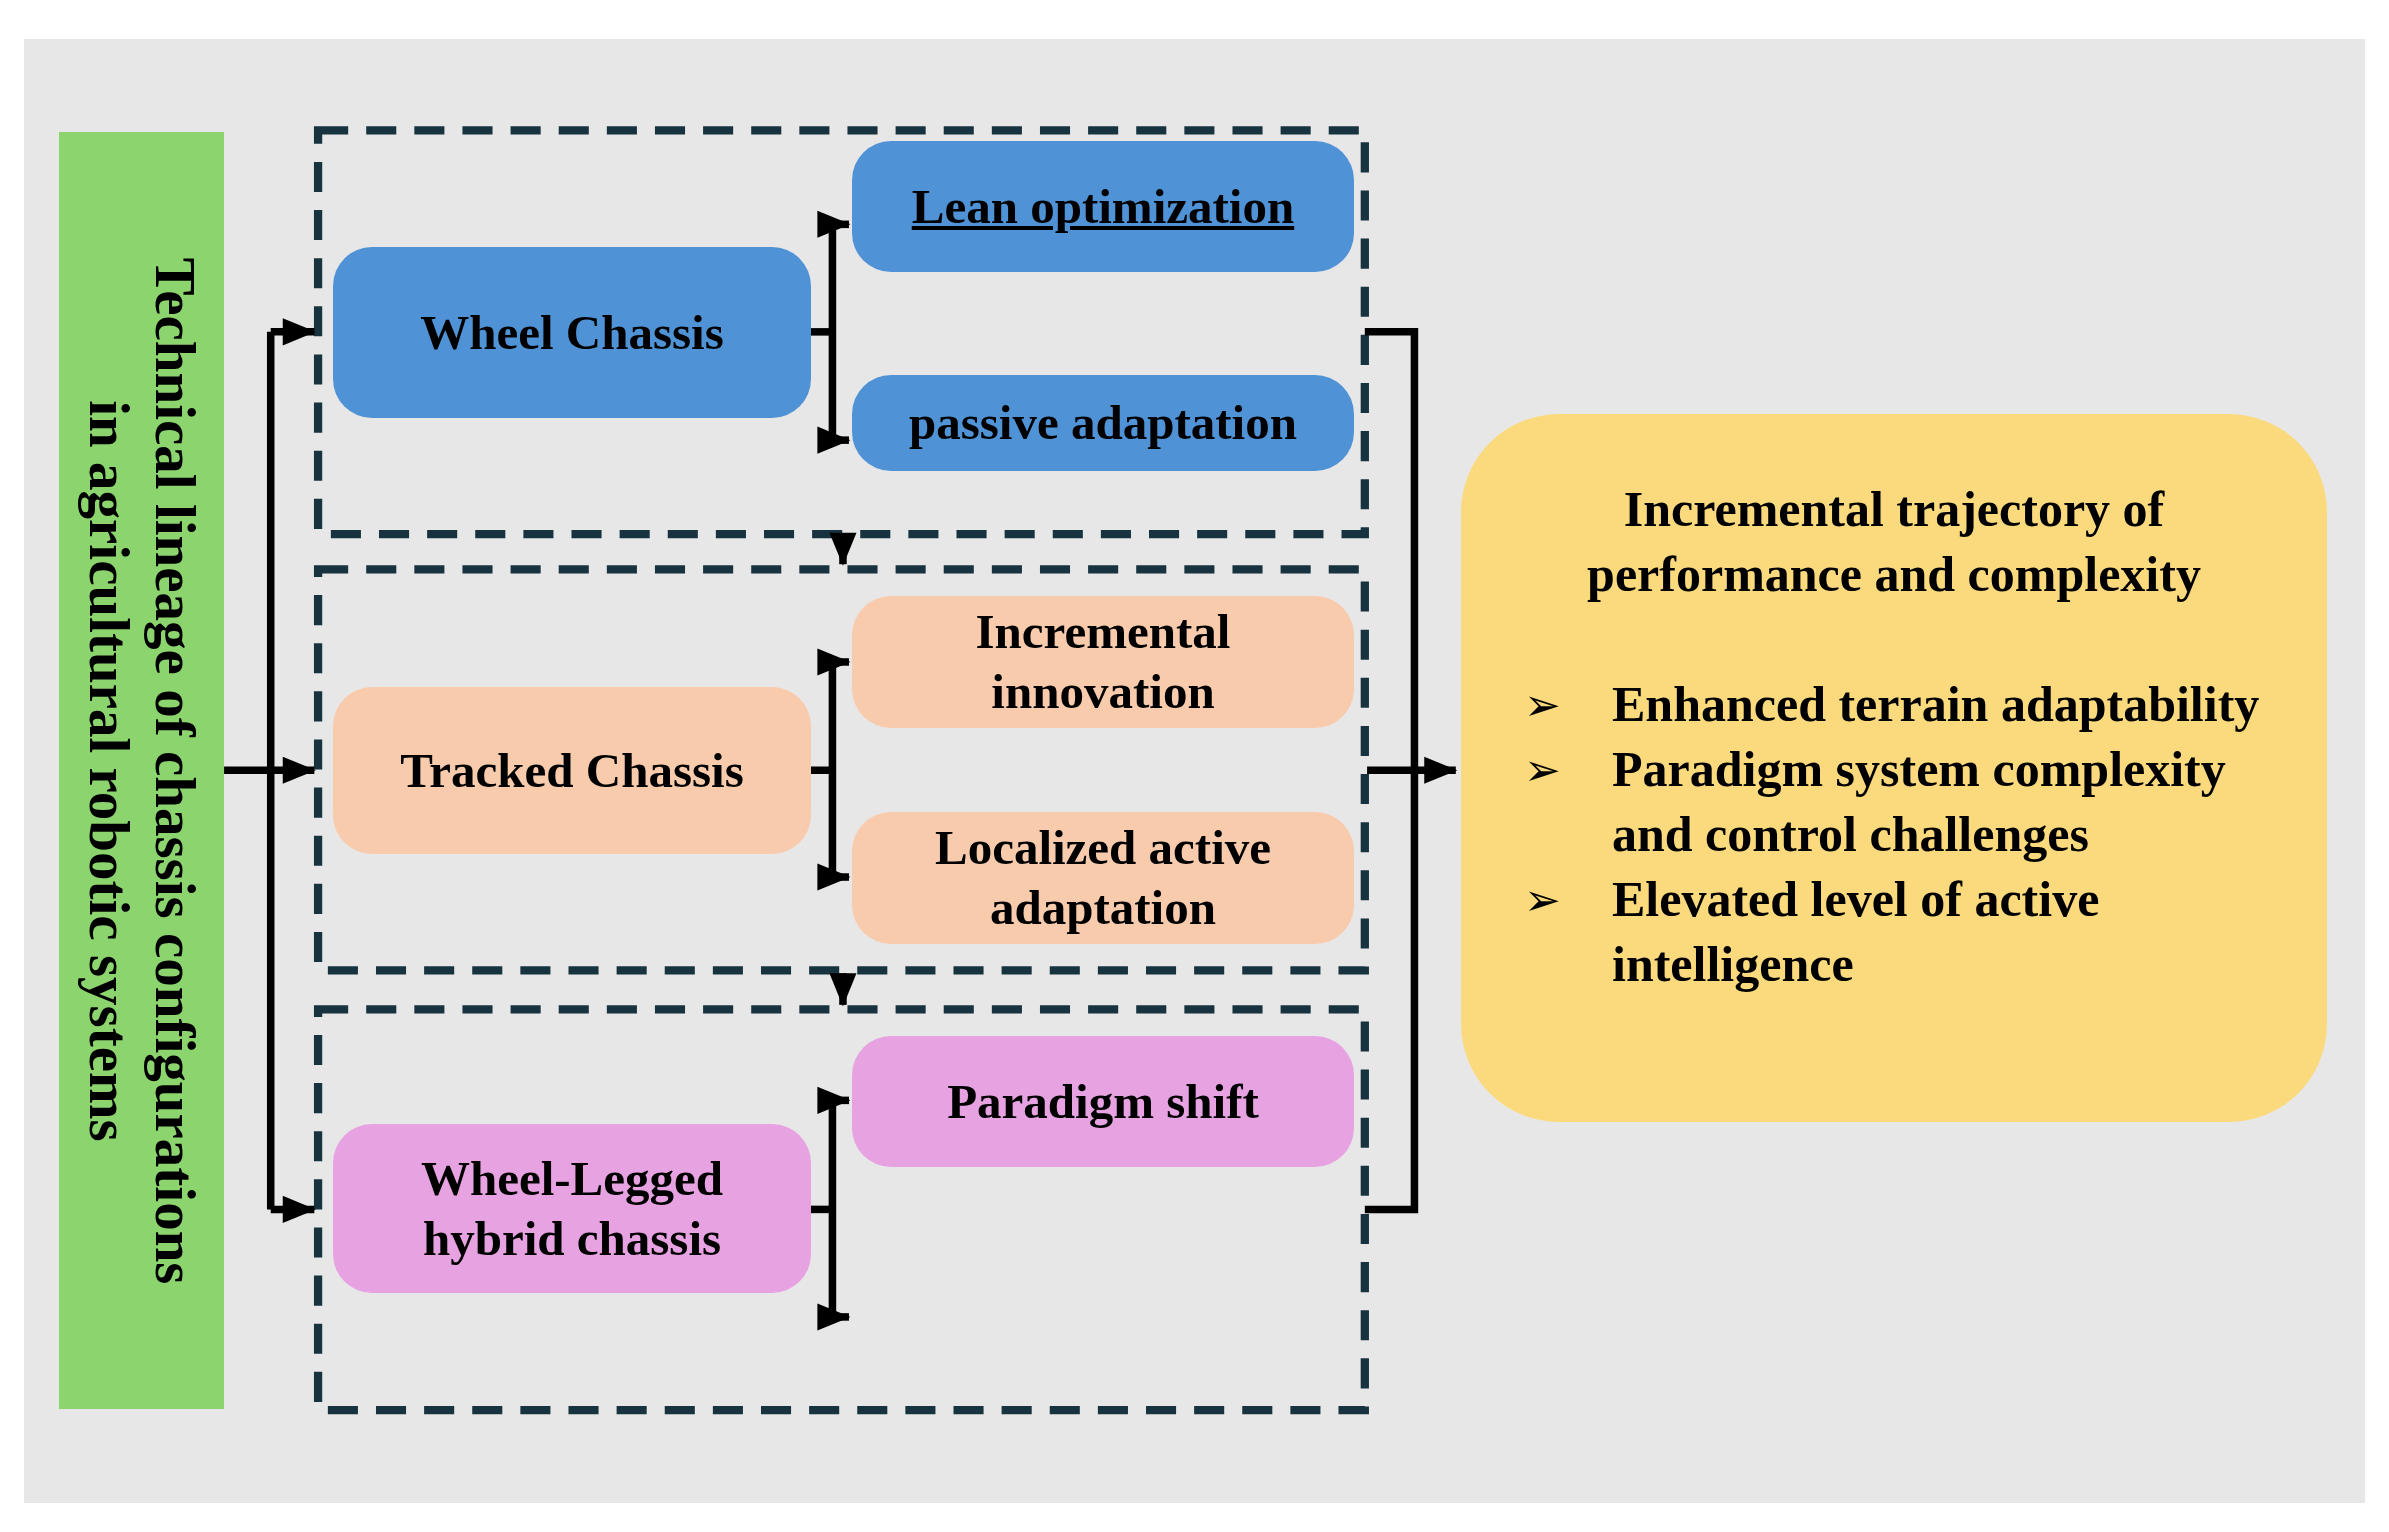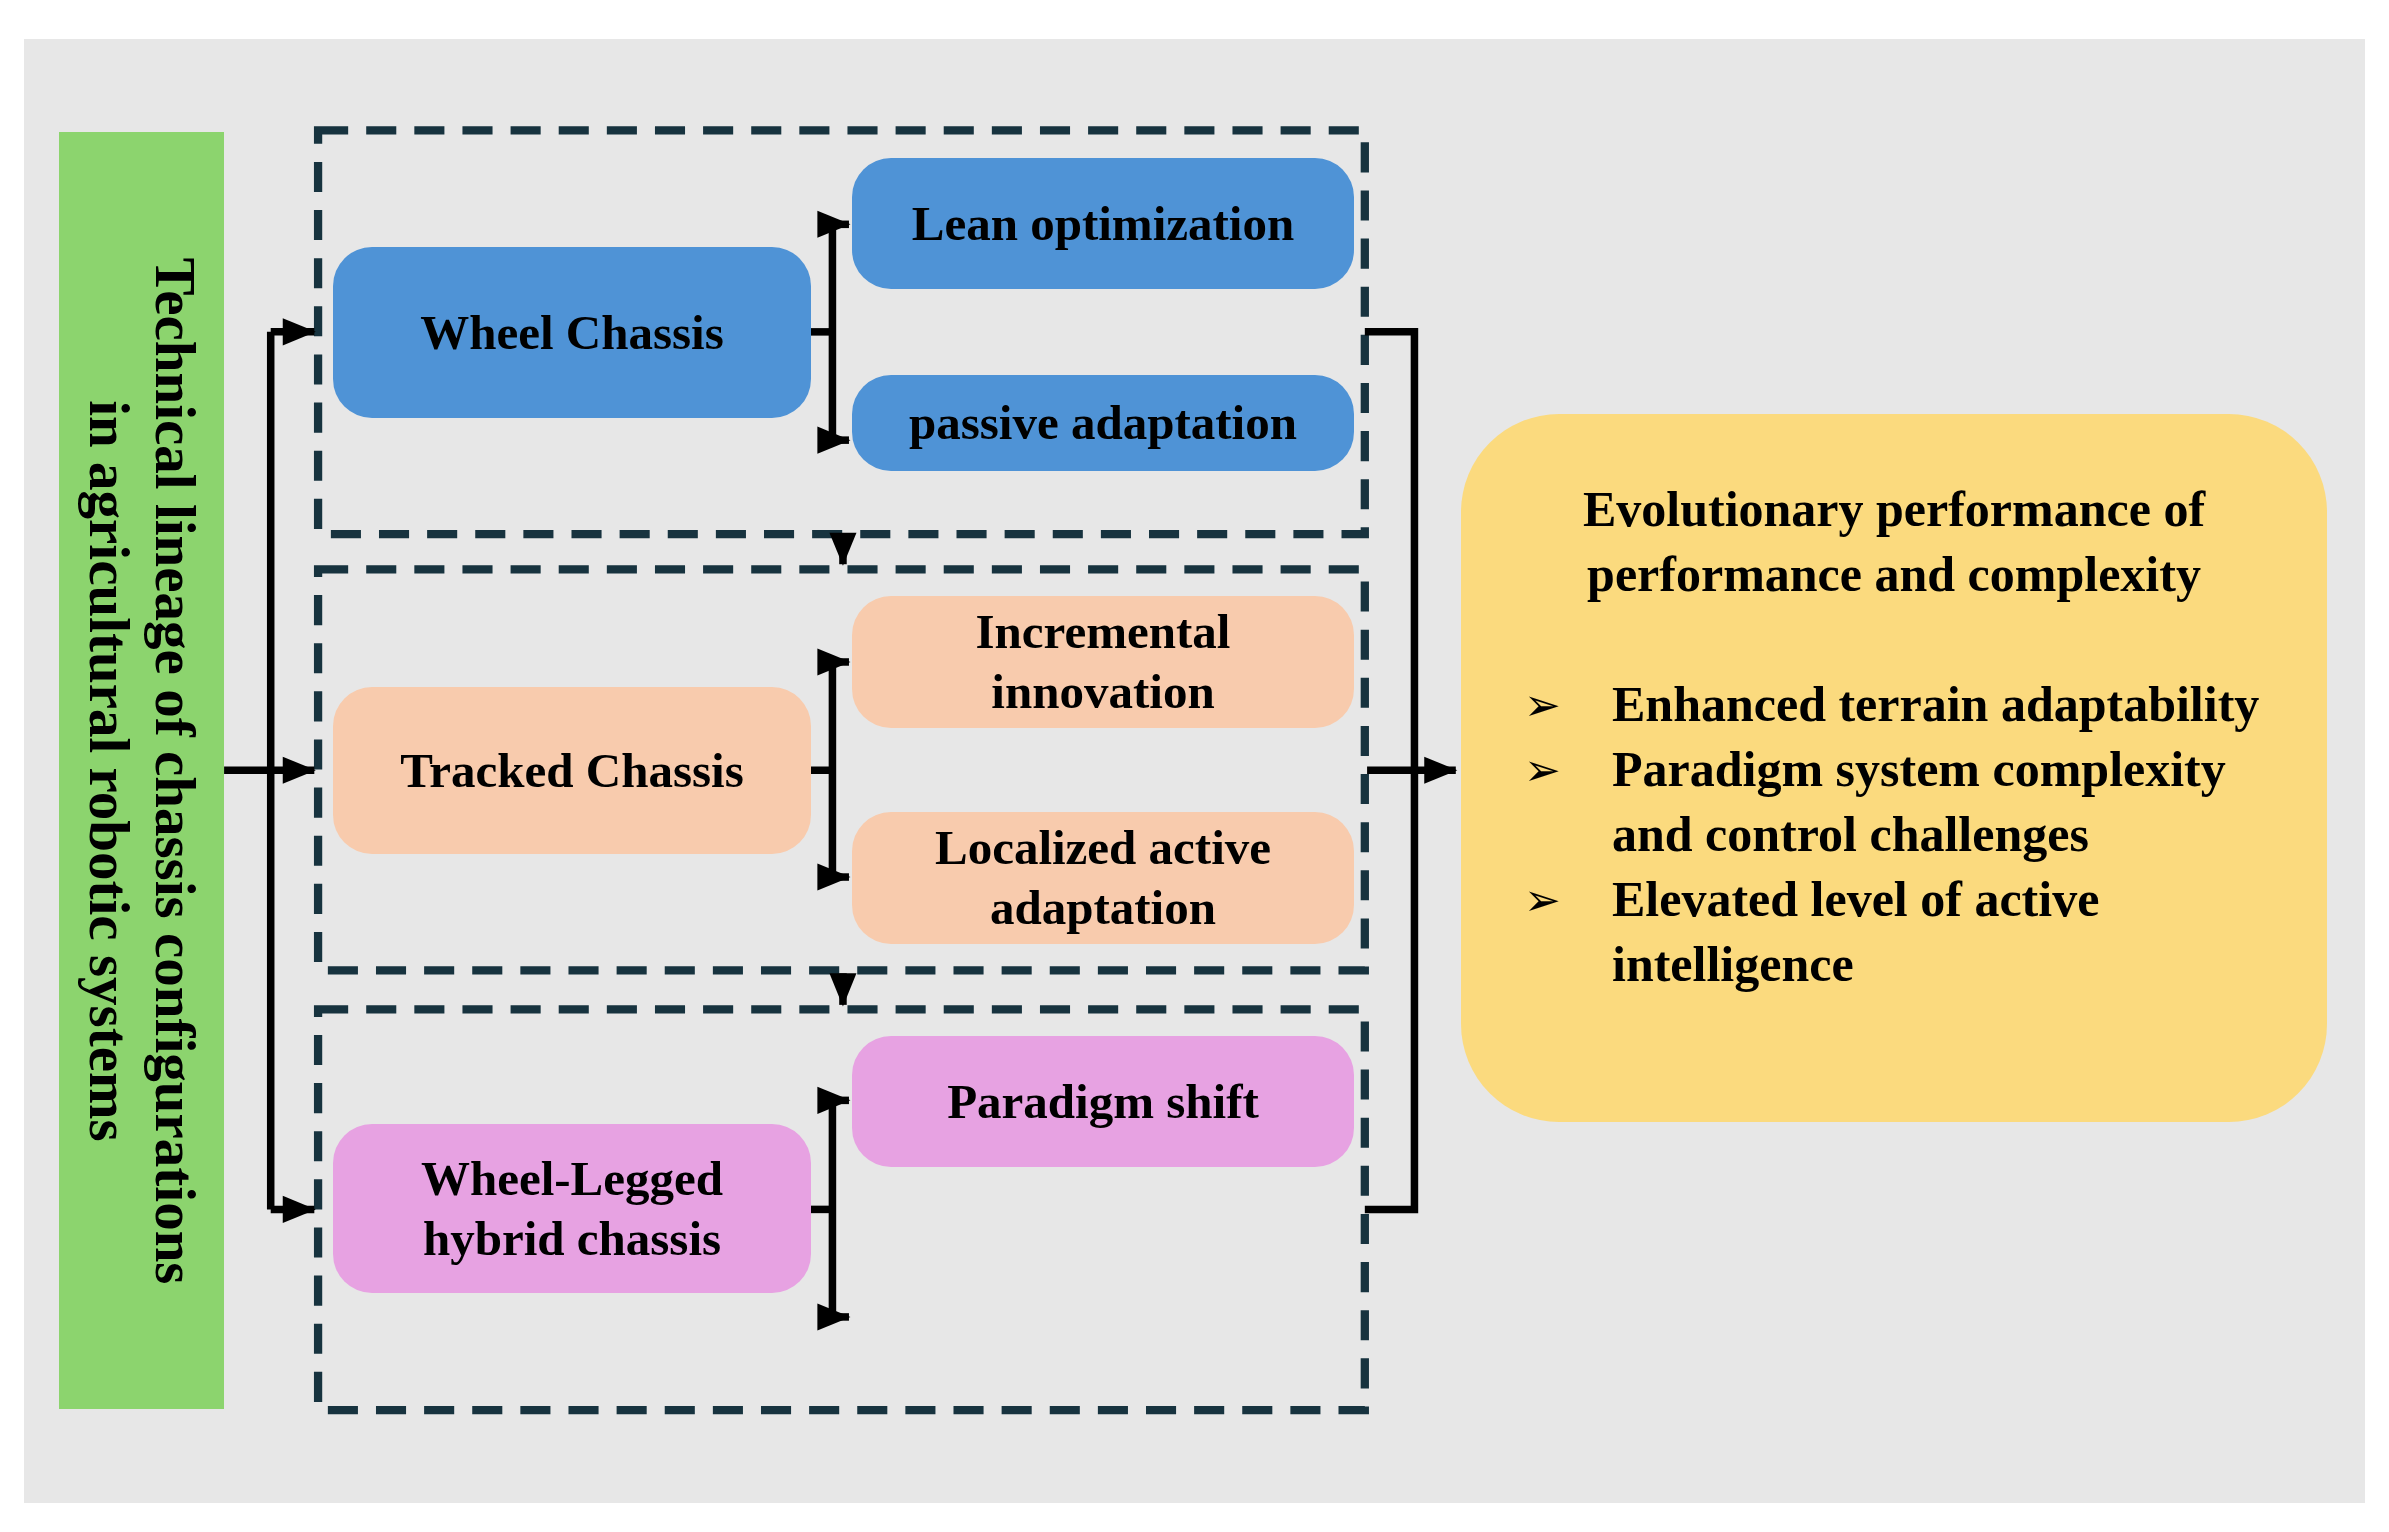--- a/index.html
+++ b/index.html
@@ -97,21 +97,21 @@
   <div class="green-bar">
     <div class="vtext">
       <span>Technical lineage of chassis configurations</span>
       <span>in agricultural robotic systems</span>
     </div>
   </div>
 
   <div class="node chassis blue" style="top:247px;height:171px;">
     <span>Wheel Chassis</span>
   </div>
-  <div class="node branch blue" style="top:158px;height:131px;">
+  <div class="node branch blue" style="top:141px;height:131px;text-decoration:underline;">
     <span>Lean optimization</span>
   </div>
   <div class="node branch blue" style="top:375px;height:96px;">
     <span>passive adaptation</span>
   </div>
 
   <div class="node chassis peach" style="top:687px;height:167px;">
     <span>Tracked Chassis</span>
   </div>
   <div class="node branch peach" style="top:596px;height:132px;">
@@ -123,21 +123,21 @@
 
   <div class="node chassis pink" style="top:1124px;height:169px;">
     <span>Wheel-Legged hybrid chassis</span>
   </div>
   <div class="node branch pink" style="top:1036px;height:131px;">
     <span>Paradigm shift</span>
   </div>
 
   <div class="outcome">
     <div class="title">
-      <div>Evolutionary performance of</div>
+      <div>Incremental trajectory of</div>
       <div>performance and complexity</div>
     </div>
     <div class="spacer"></div>
     <ul>
       <li>
         <span class="marker">➢</span>
         <span class="btext">Enhanced terrain adaptability</span>
       </li>
       <li>
         <span class="marker">➢</span>

